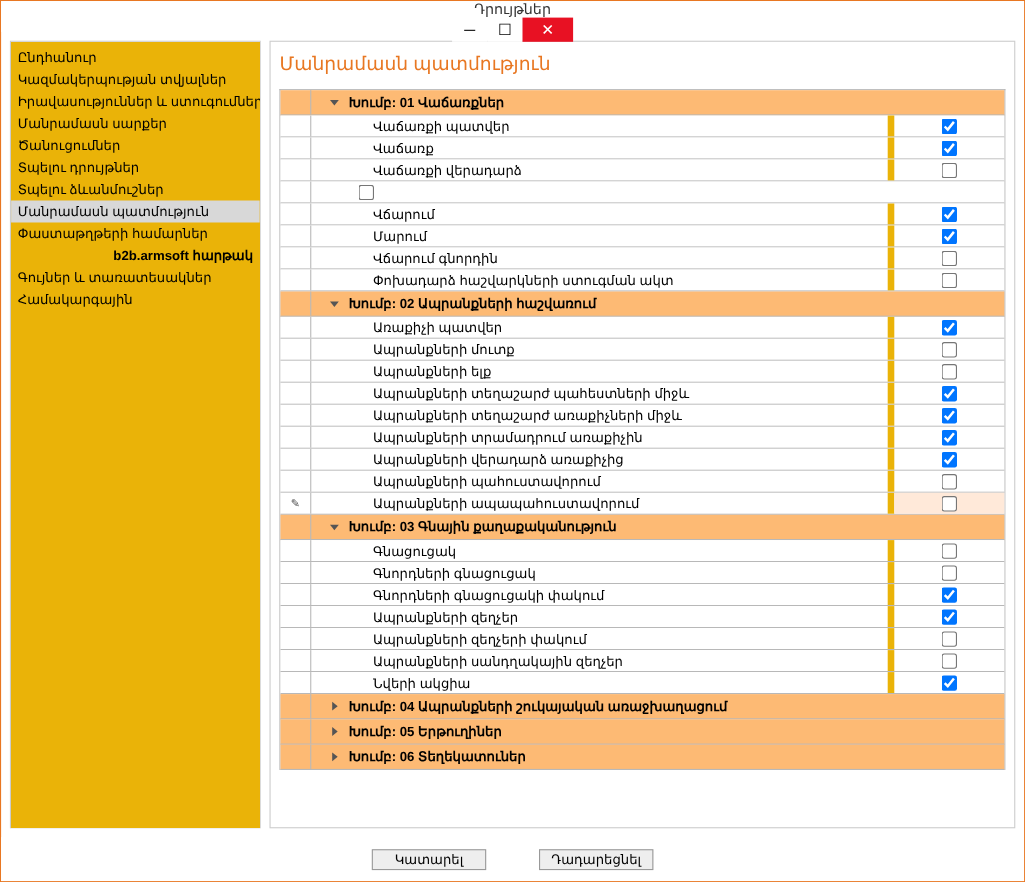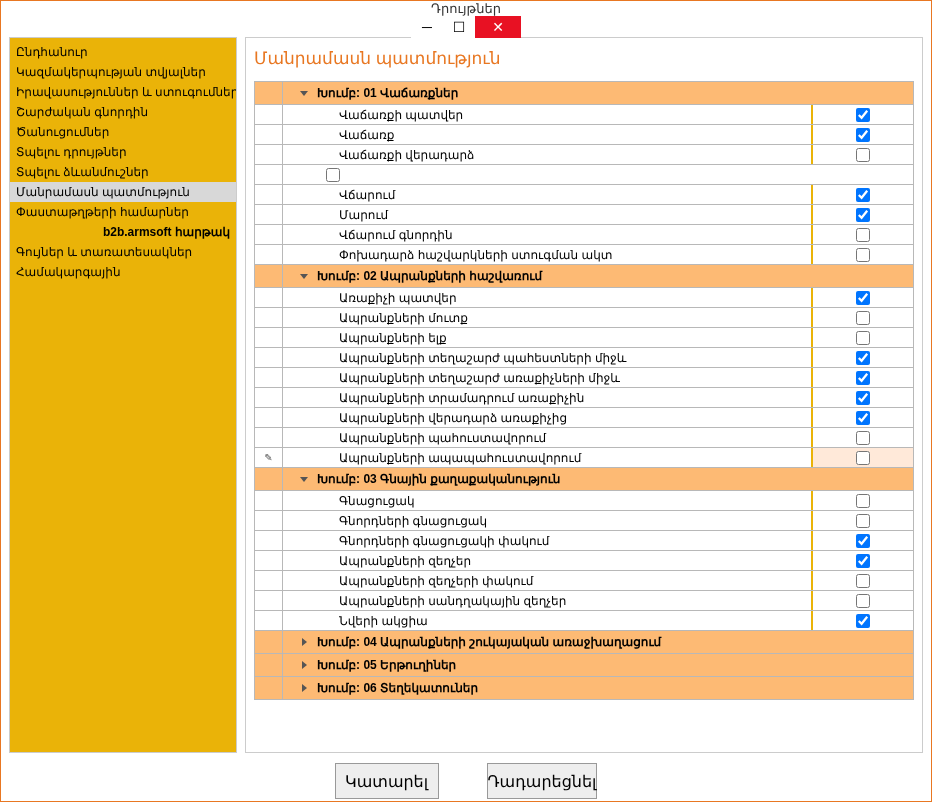--- a/index.html
+++ b/index.html
@@ -130,21 +130,21 @@
       border-bottom: 1px solid #b8b8b8;
       min-height: 20px;
       background: #fff;
     }
     .data-row.highlight .cell-check {
       background: #ffe9d9;
     }
     .cell-text {
       flex: 1;
       padding: 2px 4px 2px 56px;
-      border-right: 2px solid #eab308;
+      border-right: 6px solid #eab308;
       display: flex;
       align-items: center;
       text-align: center;
     }
     .cell-check {
       width: 100px;
       display: flex;
       align-items: center;
       justify-content: center;
     }
@@ -159,26 +159,26 @@
     .footer {
       height: 40px;
       display: flex;
       align-items: center;
       justify-content: center;
       gap: 48px;
       background: #fff;
     }
     .footer button {
       min-width: 104px;
-      height: 36px;
+      height: 19px;
       background: #eee;
       border: 1px solid #999;
       cursor: pointer;
       font-family: inherit;
-      font-size: 16px;
+      font-size: 12px;
     }
     .caret {
       display: inline-block;
       width: 0; height: 0;
     }
     .caret-down {
       border-left: 4px solid transparent;
       border-right: 4px solid transparent;
       border-top: 5px solid #555;
     }
@@ -204,21 +204,21 @@
         <span>✕</span>
       </div>
   </div>
 </div>
 
 <div class="content">
   <div class="sidebar" id="sidebar">
       <div class="sidebar-item">Ընդհանուր</div>
       <div class="sidebar-item">Կազմակերպության տվյալներ</div>
       <div class="sidebar-item">Իրավասություններ և ստուգումներ</div>
-      <div class="sidebar-item">Շարժական գնորդին</div>
+      <div class="sidebar-item">Մանրամասն սարքեր</div>
       <div class="sidebar-item">Ծանուցումներ</div>
       <div class="sidebar-item">Տպելու դրույթներ</div>
       <div class="sidebar-item">Տպելու ձևանմուշներ</div>
       <div class="sidebar-item selected">Մանրամասն պատմություն</div>
       <div class="sidebar-item">Փաստաթղթերի համարներ</div>
       <div class="sidebar-item bold">b2b.armsoft հարթակ</div>
       <div class="sidebar-item">Գույներ և տառատեսակներ</div>
       <div class="sidebar-item">Համակարգային</div>
     </div>
   <div class="main">

